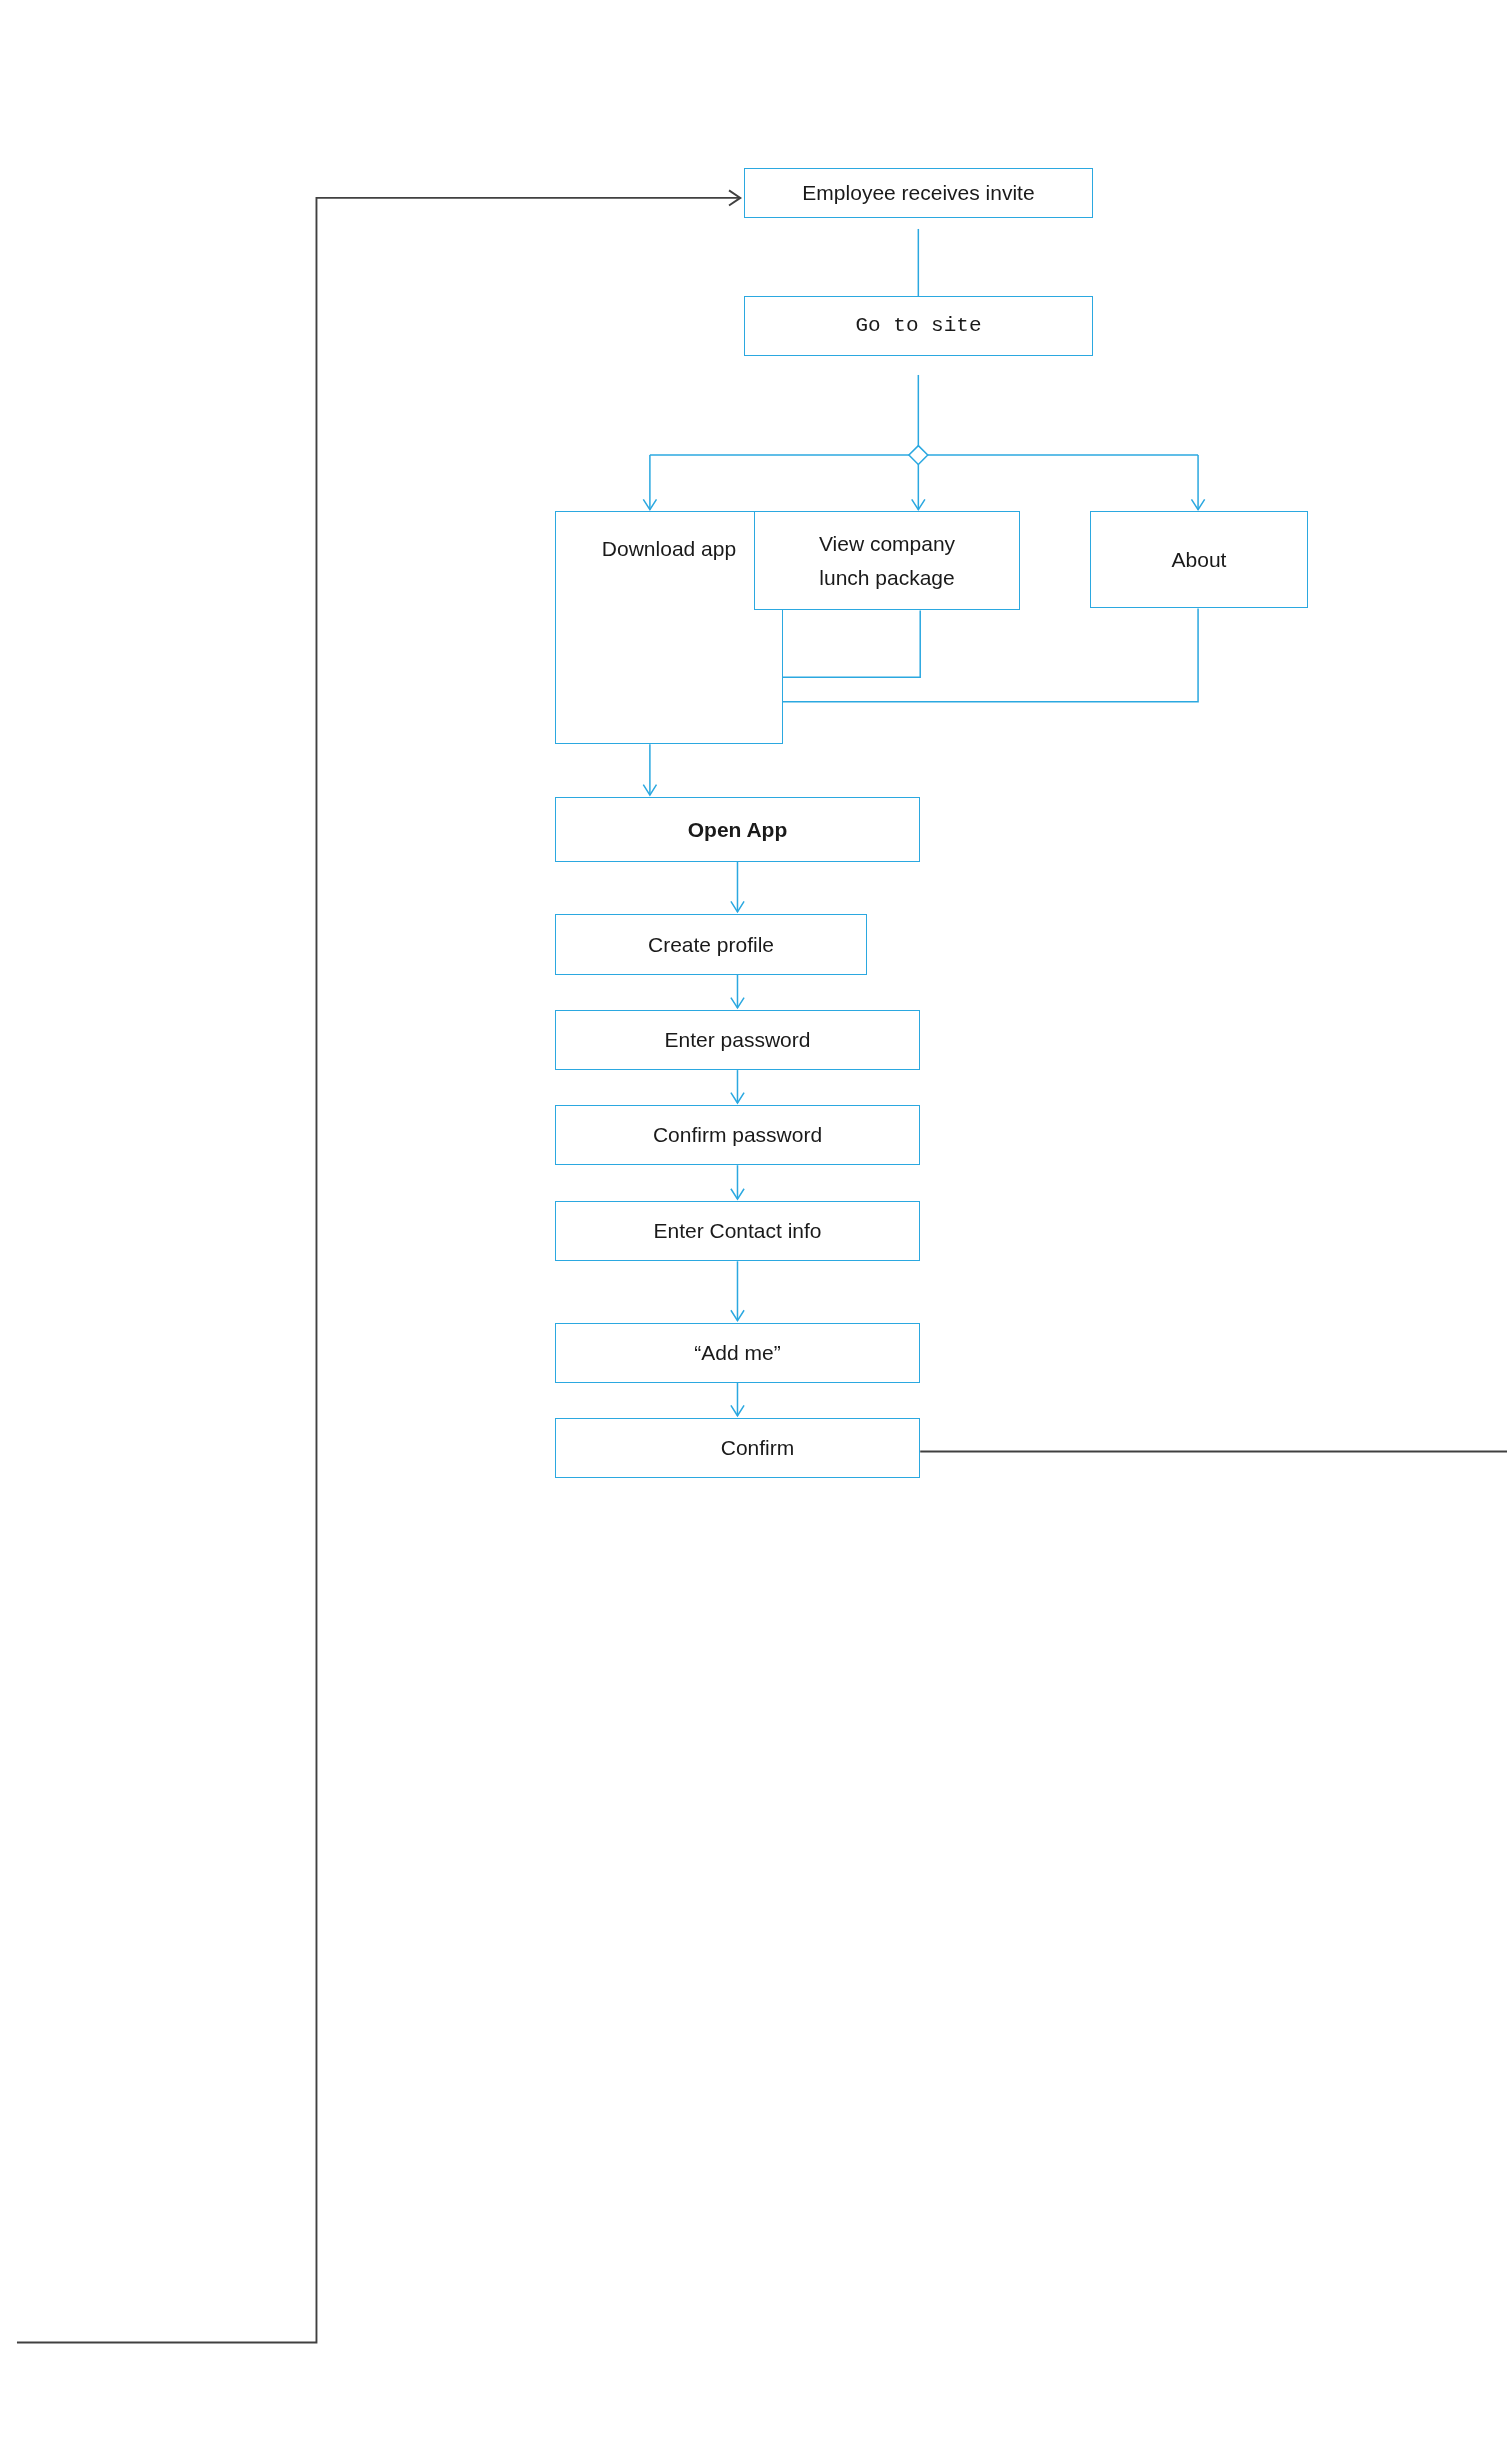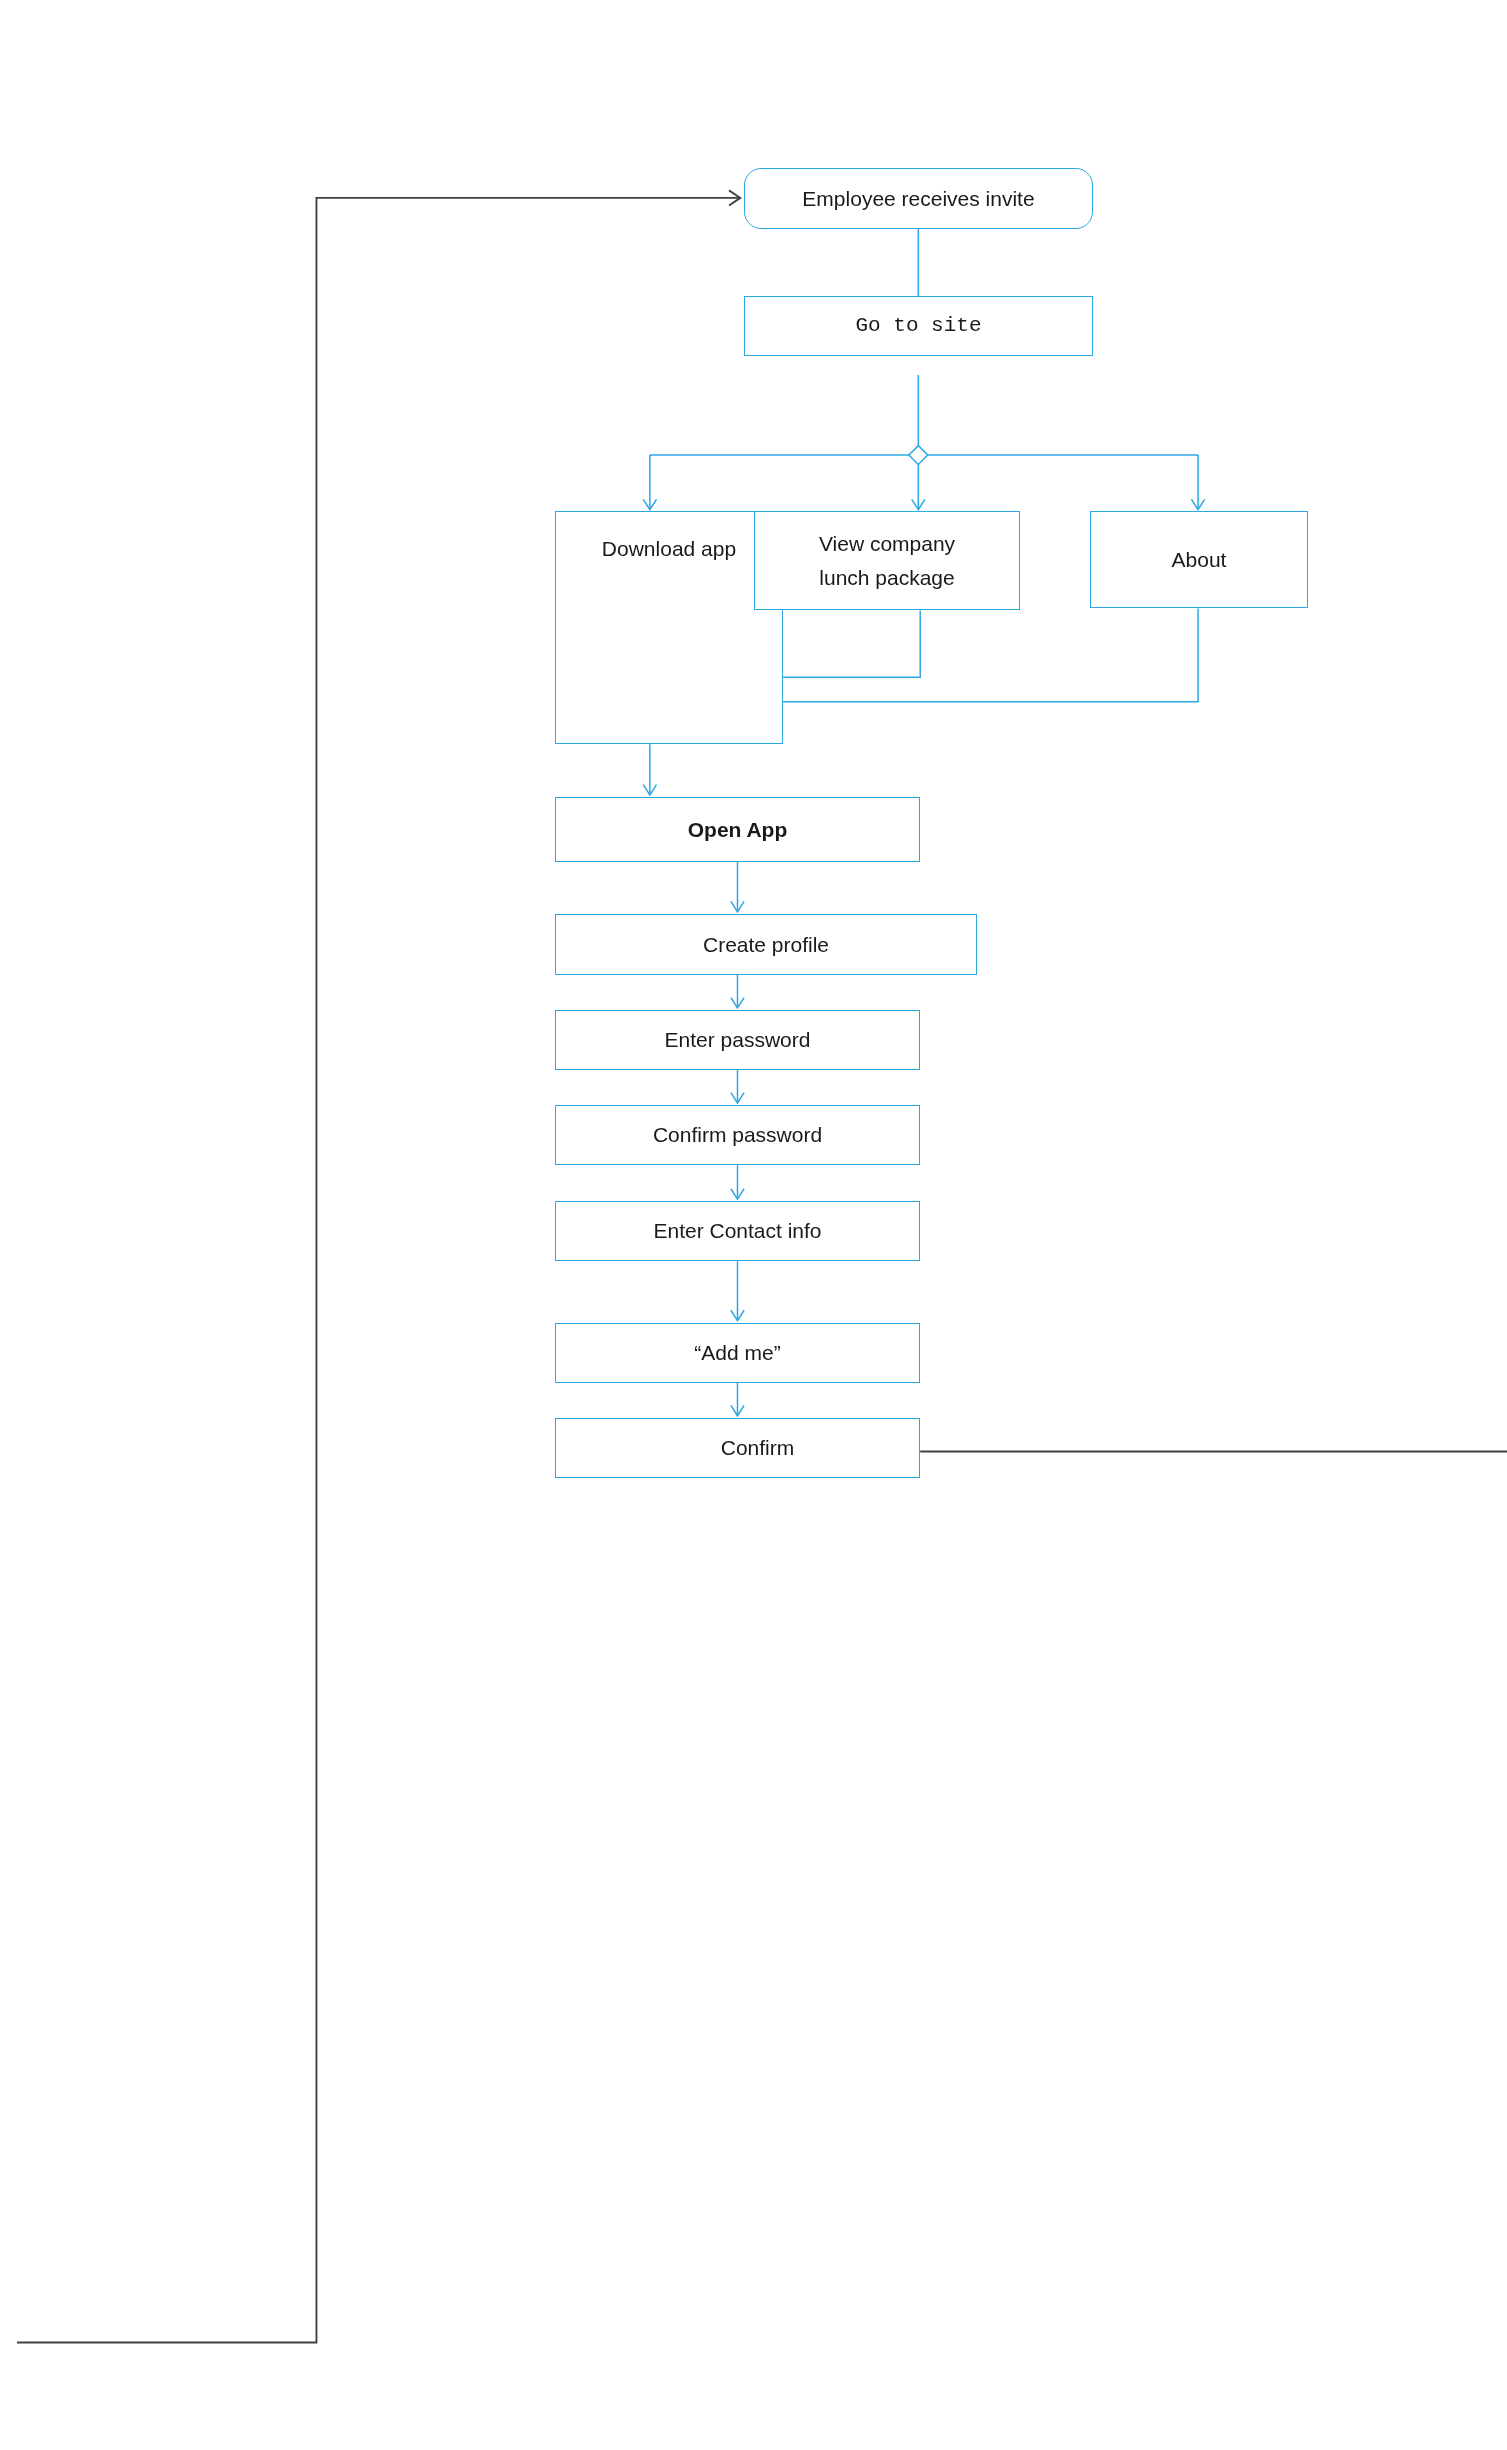--- a/index.html
+++ b/index.html
@@ -72,21 +72,21 @@
     <path d="M783,915 L783,968" fill="none" class="stroke-accent" stroke-width="1.6" marker-end="url(#arrowBlue)"></path>
     <path d="M783,1035 L783,1070" fill="none" class="stroke-accent" stroke-width="1.6" marker-end="url(#arrowBlue)"></path>
     <path d="M783,1136 L783,1171" fill="none" class="stroke-accent" stroke-width="1.6" marker-end="url(#arrowBlue)"></path>
     <path d="M783,1237 L783,1273" fill="none" class="stroke-accent" stroke-width="1.6" marker-end="url(#arrowBlue)"></path>
     <path d="M783,1339 L783,1402" fill="none" class="stroke-accent" stroke-width="1.6" marker-end="url(#arrowBlue)"></path>
     <path d="M783,1468 L783,1503" fill="none" class="stroke-accent" stroke-width="1.6" marker-end="url(#arrowBlue)"></path>
 
     <path d="M975,473 L985,483 L975,493 L965,483 Z" fill="#ffffff" class="stroke-accent" stroke-width="1.6"></path>
   </svg>
 
-  <div class="node" style="left:744px; top:168px; width:349px; height:61px;border-radius:17px;">
+  <div class="node" style="left:744px; top:168px; width:349px; height:50px;">
     <span class="lbl">Employee receives invite</span>
   </div>
 
   <div class="node" style="left:744px; top:296px; width:349px; height:60px;font-family:Liberation Mono, monospace;">
     <span class="lbl">Go to site</span>
   </div>
 
   <div class="node top-align" style="left:555px; top:511px; width:228px; height:233px;">
     <span class="lbl">Download app</span>
   </div>
@@ -99,21 +99,21 @@
   </div>
 
   <div class="node" style="left:1090px; top:511px; width:218px; height:97px;">
     <span class="lbl">About</span>
   </div>
 
   <div class="node" style="left:555px; top:797px; width:365px; height:65px;font-weight:bold;">
     <span class="lbl">Open App</span>
   </div>
 
-  <div class="node" style="left:555px; top:914px; width:422px; height:61px;">
+  <div class="node" style="left:555px; top:914px; width:312px; height:61px;">
     <span class="lbl">Create profile</span>
   </div>
 
   <div class="node" style="left:555px; top:1010px; width:365px; height:60px;">
     <span class="lbl">Enter password</span>
   </div>
 
   <div class="node" style="left:555px; top:1105px; width:365px; height:60px;">
     <span class="lbl">Confirm password</span>
   </div>

